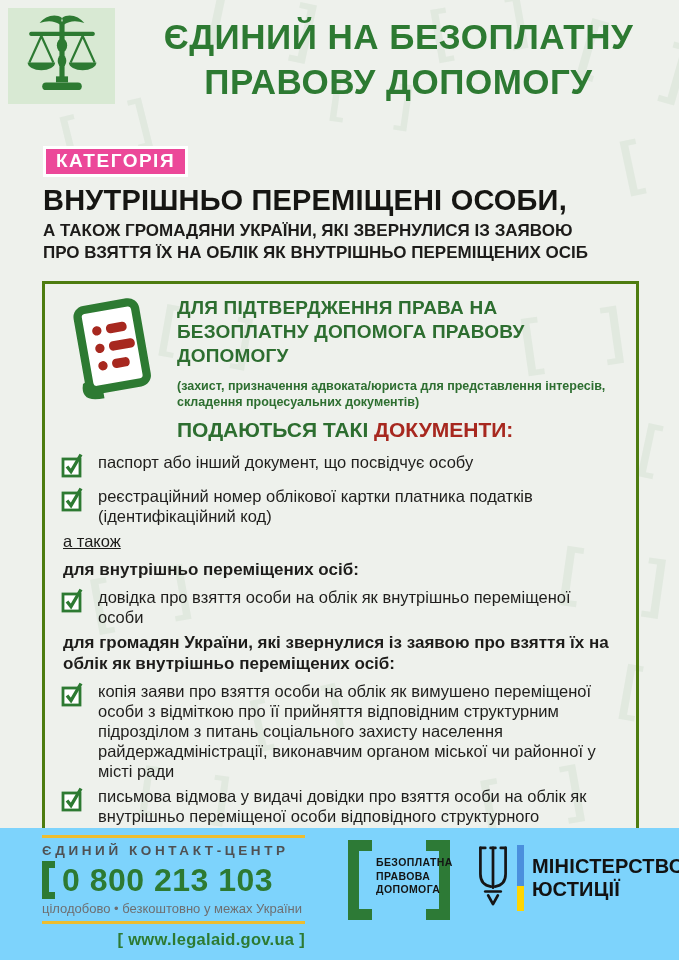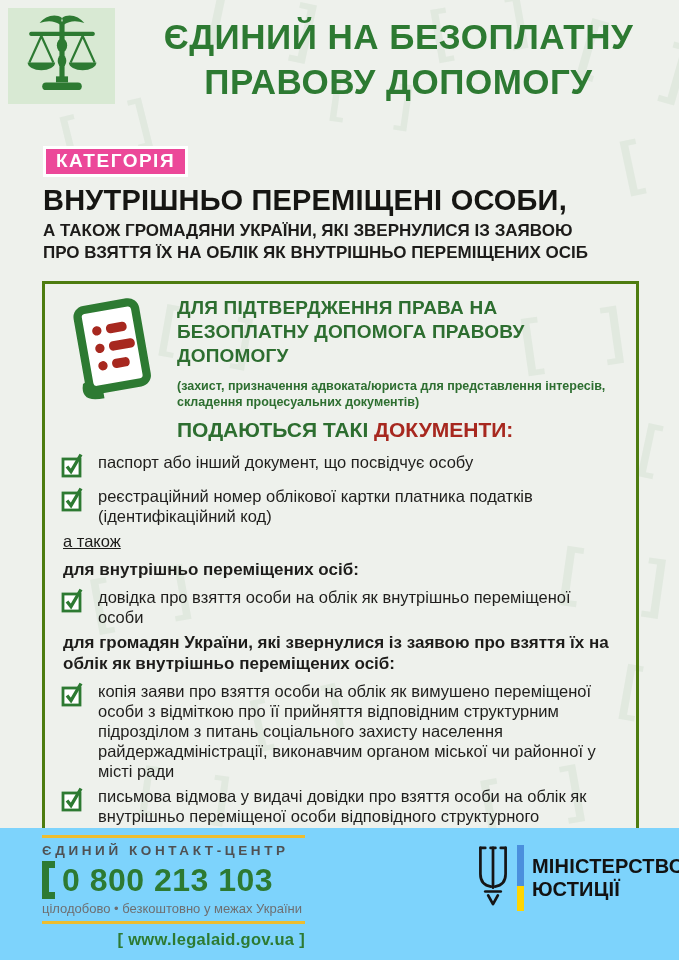--- a/index.html
+++ b/index.html
@@ -253,20 +253,29 @@
       <div class="cc-label">ЄДИНИЙ КОНТАКТ-ЦЕНТР</div>
       <div class="phone-row">
         <div class="ph-bracket"></div>
         <div class="phone">0 800 213 103</div>
       </div>
       <div class="tagline">цілодобово • безкоштовно у межах України</div>
       <div class="yline yline2"></div>
       <div class="url">[ www.legalaid.gov.ua ]</div>
     </div>
 
+    <div class="bpd">
+      <div class="bk l"></div>
+      <div class="bk r"></div>
+      <div class="bpd-txt">
+        <div>БЕЗОПЛАТНА</div>
+        <div>ПРАВОВА</div>
+        <div>ДОПОМОГА</div>
+      </div>
+    </div>
 
     <div class="ministry">
       <span>
         <svg width="40" height="62" viewBox="0 0 40 64" fill="none" stroke="#161616" stroke-width="2.8" stroke-linecap="round" stroke-linejoin="round">
           <path d="M7 3 v27 c0 8 4.5 12 11 13"></path>
           <path d="M33 3 v27 c0 8 -4.5 12 -11 13"></path>
           <path d="M20 3 v41"></path>
           <path d="M12 48 h16"></path>
           <path d="M15 52 l5 9 l5 -9"></path>
           <path d="M7 3 h5 M28 3 h5 M17.5 3 h5"></path>

